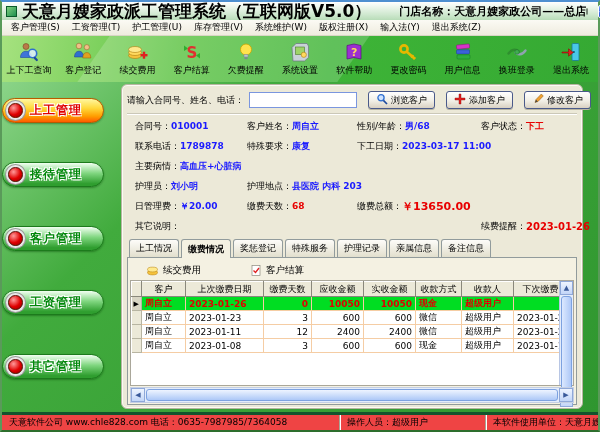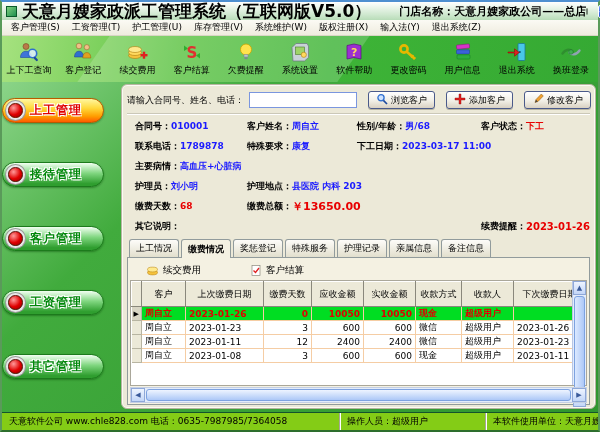--- a/index.html
+++ b/index.html
@@ -47,36 +47,36 @@
     background:radial-gradient(circle at 35% 30%,#ff9a9a,#e00000 55%,#8a0000);
     border:1px solid #6a0a0a; box-shadow:0 0 0 2px #e8e8e8, 0 0 0 3px #9a9a9a; }
   .side-label { font-size:12px; font-weight:bold; color:#00870a;
     text-shadow:1px 1px 0 #fff,-1px -1px 0 #fff,1px -1px 0 #fff,-1px 1px 0 #fff; letter-spacing:1px; }
   .side-btn.active { background:linear-gradient(#fff7a0,#ffd93c 40%,#ff9d00 75%,#ff5a00);
     border-color:#b85a00; }
   .side-btn.active .side-label { color:#e00000; }
   .slogan { position:absolute; bottom:6px; left:0; right:0; text-align:center;
     color:rgba(190,80,30,.75); font-size:9px; letter-spacing:1px; }
   
-  .content { flex:1 1 auto; padding:2px 2px 3px 1px; min-width:0; }
+  .content { flex:1 1 auto; padding:2px 15px 3px 1px; min-width:0; }
   .panel { height:100%; background:#ece9d8; border:1px solid #b8b5a2; border-radius:6px;
     box-shadow:inset 0 0 0 1px #fbfaf4; display:flex; flex-direction:column; padding:4px 5px 3px 5px; min-height:0; }
   
   .search-row { flex:0 0 22px; display:flex; align-items:center; gap:5px; }
   .search-row .lbl { color:#000; white-space:nowrap; }
   .search-input { width:108px; height:16px; border:1px solid #7a96df; background:#fff; font-size:9px; padding:0 2px; }
   .xp-btn { height:18px; display:flex; align-items:center; gap:3px; padding:0 7px; margin-left:6px;
     border:1px solid #4a5a8a; border-radius:3px; font-size:9px; color:#000; cursor:pointer;
     background:linear-gradient(#ffffff,#f1efe6 55%,#d9d1c2); box-shadow:0 1px 0 #b8b5a2; white-space:nowrap; }
   .divider { flex:0 0 2px; border-top:1px solid #cbc8b8; border-bottom:1px solid #fff; margin:2px 0 1px 0; }
   
   .form-grid { flex:0 0 122px; display:grid; grid-template-columns:112px 110px 124px 1fr;
     grid-auto-rows:20px; align-items:center; padding-left:8px; }
   .fc { display:flex; align-items:center; white-space:nowrap; overflow:visible; }
-  .fc .fl { color:#000;font-weight:bold; }
+  .fc .fl { color:#000; }
   .fc .fv { font-weight:bold; }
   .v-blue { color:#1a1aff; }
   .v-red { color:#e80000; }
   .span3 { grid-column:span 3; }
   .span4 { grid-column:span 4; }
   .total-v { font-size:11px; }
   .remind-v { font-size:10px; }
   
   .tabs { flex:0 0 17px; display:flex; align-items:flex-end; gap:2px; padding-left:2px; position:relative; z-index:2; }
   .tab { padding:2px 6px 2px 6px; border:1px solid #919b9c; border-bottom:none; border-radius:3px 3px 0 0;
@@ -84,42 +84,42 @@
   .tab.active { background:#f4f1e2; position:relative; top:1px; padding-top:3px; font-weight:bold; }
   .tabpanel { flex:1 1 auto; border:1px solid #919b9c; background:#f4f1e2; margin-top:0px;
     display:flex; flex-direction:column; padding:2px 2px 1px 2px; min-height:0; }
   .actions-row { flex:0 0 20px; display:flex; align-items:center; gap:48px; padding-left:16px; }
   .link-btn { display:flex; align-items:center; gap:4px; cursor:pointer; color:#000; font-size:9.5px; }
   .link-btn svg { display:block; }
   
   .table-wrap { flex:1 1 auto; display:flex; min-height:0; border:1px solid #aaa79a; background:#fff; }
   .grid-area { flex:1 1 auto; overflow:hidden; }
   table { border-collapse:collapse; width:100%; table-layout:fixed; font-size:9px; }
-  th { background:#ece9d8; font-weight:normal; height:25px; padding:0 2px; white-space:nowrap; overflow:hidden;
+  th { background:#ece9d8; font-weight:normal; height:15px; padding:0 2px; white-space:nowrap; overflow:hidden;
     border:1px solid; border-color:#ffffff #8a887c #8a887c #ffffff; }
   td { height:14px; padding:0 3px; white-space:nowrap; overflow:hidden;
     border-right:1px solid #f5cda4; border-bottom:1px solid #f5cda4; color:#000; }
   td.sel { background:#ece9d8; border-right:1px solid #b8b5a2; border-bottom:1px solid #b8b5a2;
     text-align:center; font-size:7px; padding:0; color:#000; }
   tr.selected td { background:#00dd22; color:#e00000; font-weight:bold; }
   tr.selected td.sel { background:#d8d5c4; color:#000; font-weight:normal; }
   td.num { text-align:right; }
   
   .vscroll { flex:0 0 14px; background:#e3ecfb; border-left:1px solid #b8c6e4; display:flex; flex-direction:column; }
   .sb-btn { flex:0 0 14px; background:linear-gradient(#eef4ff,#c3d6f8); border:1px solid #8fa8d8;
     color:#3a5a9a; font-size:7px; text-align:center; line-height:12px; cursor:pointer; }
   .v-thumb { flex:0 0 96px; margin:1px; background:linear-gradient(90deg,#dce9ff,#adc8f7);
     border:1px solid #7da2e0; border-radius:3px; cursor:grab; }
   .v-fill { flex:1 1 auto; }
   .hscroll { flex:0 0 13px; display:flex; margin-top:1px; background:#e3ecfb; border:1px solid #c4cfe4; }
   .h-thumb { flex:1 1 auto; margin:1px 1px; background:linear-gradient(#eef4ff,#adc8f7);
     border:1px solid #7da2e0; border-radius:3px; cursor:grab; }
   .hs-btn { flex:0 0 14px; }
   
-  .statusbar { flex:0 0 18px; background:#84cc16; border-top:1px solid #14532d; display:flex; align-items:stretch; }
+  .statusbar { flex:0 0 18px; background:#ef4444; border-top:3px solid #14532d; display:flex; align-items:stretch; }
   .sb-sec { display:flex; align-items:center; padding-left:7px; white-space:nowrap; overflow:hidden;
     border-right:1px solid #a8a595; box-shadow:1px 0 0 #fff; color:#000; }
   .sb1 { flex:0 0 338px; } .sb2 { flex:0 0 146px; } .sb3 { flex:1 1 auto; border-right:none; box-shadow:none; }
 </style>
 </head>
 <body>
 
 <div class="window">
 
   <div class="titlebar">
@@ -233,36 +233,36 @@
             <rect x="4.5" y="3.5" width="13" height="4.2" rx="1" fill="#d633c8" stroke="#8a1080" stroke-width=".5" transform="rotate(-6 11 5.5)"></rect>
             <rect x="4.5" y="8.8" width="13" height="4.2" rx="1" fill="#3b62d9" stroke="#1a3a9e" stroke-width=".5"></rect>
             <rect x="5" y="13.8" width="13" height="4.2" rx="1" fill="#2fae3f" stroke="#127a22" stroke-width=".5"></rect>
           </svg>
         </span>
         <span class="tb-label">用户信息</span>
       </div>
       <div class="tb-item">
         <span class="tb-icon">
           <svg width="22" height="22" viewBox="0 0 22 22">
+            <path d="M2.5 12.5c3.5-5 8-4.5 10-2" fill="none" stroke="#2f8f2f" stroke-width="2.4" stroke-linecap="round"></path>
+            <path d="M19.5 9.5c-3.5 5-8 4.5-10 2" fill="none" stroke="#8fa3b0" stroke-width="2.4" stroke-linecap="round"></path>
+            <circle cx="11" cy="11" r="2.3" fill="#3fae4f" stroke="#1a6a2a" stroke-width=".5"></circle>
+          </svg>
+        </span>
+        <span class="tb-label">换班登录</span>
+      </div>
+      <div class="tb-item">
+        <span class="tb-icon">
+          <svg width="22" height="22" viewBox="0 0 22 22">
             <rect x="12" y="2.5" width="7" height="17" rx="1" fill="#49c7e8" stroke="#1a7a96" stroke-width=".8"></rect>
             <circle cx="13.9" cy="11" r=".9" fill="#0a4a60"></circle>
             <path d="M2 11h6.5V7.8l4.8 3.7-4.8 3.7V12H2z" fill="#e02020" stroke="#8a0000" stroke-width=".5"></path>
           </svg>
         </span>
         <span class="tb-label">退出系统</span>
-      </div>
-      <div class="tb-item">
-        <span class="tb-icon">
-          <svg width="22" height="22" viewBox="0 0 22 22">
-            <path d="M2.5 12.5c3.5-5 8-4.5 10-2" fill="none" stroke="#2f8f2f" stroke-width="2.4" stroke-linecap="round"></path>
-            <path d="M19.5 9.5c-3.5 5-8 4.5-10 2" fill="none" stroke="#8fa3b0" stroke-width="2.4" stroke-linecap="round"></path>
-            <circle cx="11" cy="11" r="2.3" fill="#3fae4f" stroke="#1a6a2a" stroke-width=".5"></circle>
-          </svg>
-        </span>
-        <span class="tb-label">换班登录</span>
       </div>
     </div>
 
   <div class="main">
 
     <div class="sidebar">
 
       <div class="side-btn active">
           <span class="led"></span>
           <span class="side-label">上工管理</span>
@@ -354,20 +354,24 @@
 
           <div class="fc">
               <span class="fl">护理员：</span>
               <span class="fv v-blue">刘小明</span>
             </div>
           <div class="fc span3">
               <span class="fl">护理地点：</span>
               <span class="fv v-blue">县医院 内科 203</span>
             </div>
 
+          <div class="fc">
+              <span class="fl">日管理费：</span>
+              <span class="fv v-blue">￥20.00</span>
+            </div>
           <div class="fc">
               <span class="fl">缴费天数：</span>
               <span class="fv v-red">68</span>
             </div>
           <div class="fc">
               <span class="fl">缴费总额：</span>
               <span class="fv v-red total-v">￥13650.00</span>
             </div>
 
           <div class="fc span3">

